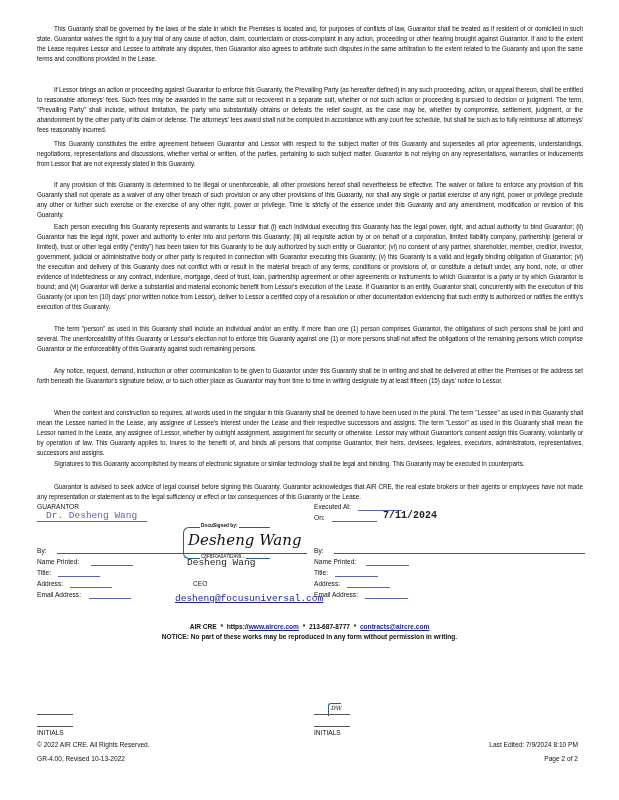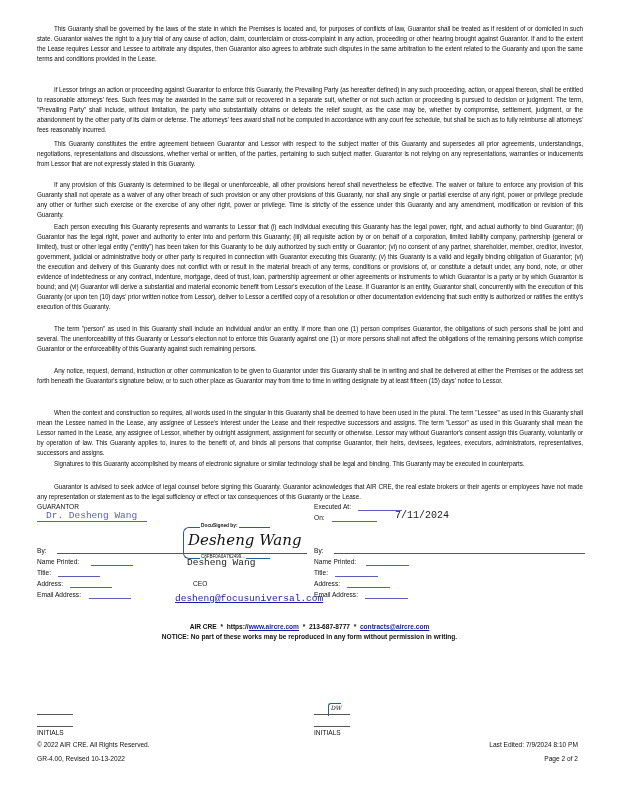--- a/index.html
+++ b/index.html
@@ -42,21 +42,21 @@
   <p class="para" style="top:476px;">Guarantor is advised to seek advice of legal counsel before signing this Guaranty. Guarantor acknowledges that AIR CRE, the real estate brokers or their agents or employees have not made any representation or statement as to the legal sufficiency or effect or tax consequences of this Guaranty or the Lease.</p>
 
   <div class="label" style="left:37px; top:502px;">GUARANTOR</div>
   <div class="typed typed-blue" style="left:46px; top:510px;">Dr. Desheng Wang</div>
   <div class="uline" style="left:37px; top:521px; width:110px;"></div>
 
   <div class="label" style="left:314px; top:502px;">Executed At:</div>
   <div class="uline" style="left:358px; top:510px; width:44px;"></div>
   <div class="label" style="left:314px; top:513px;">On:</div>
   <div class="uline" style="left:332px; top:521px; width:45px;"></div>
-  <div class="typed" style="left:395px; top:510px; font-size:10px;">7/11/2024</div>
+  <div class="typed" style="left:383px; top:510px; font-size:10px;font-weight:bold;">7/11/2024</div>
 
   <div class="ds-box"></div>
   <div class="ds-title">DocuSigned by:</div>
   <div class="ds-sig">Desheng Wang</div>
   <div class="ds-id">C8FBF0A0A762499...</div>
 
   <div class="label" style="left:37px; top:546px;">By:</div>
   <div class="black-line" style="left:57px; top:553px; width:250px;"></div>
   <div class="label" style="left:37px; top:557px;">Name Printed:</div>
   <div class="uline" style="left:91px; top:565px; width:42px;"></div>

